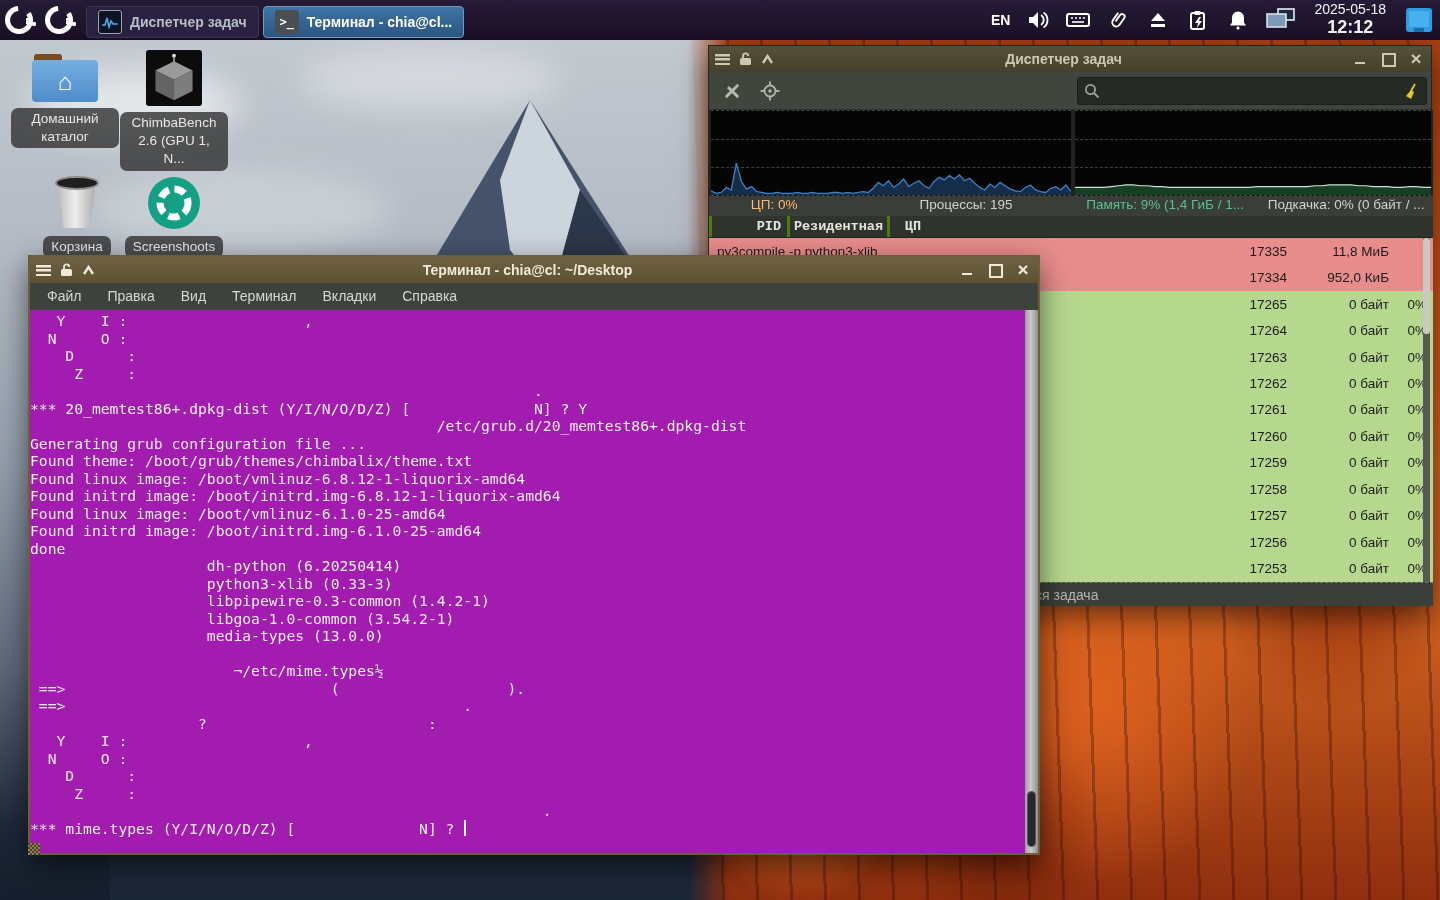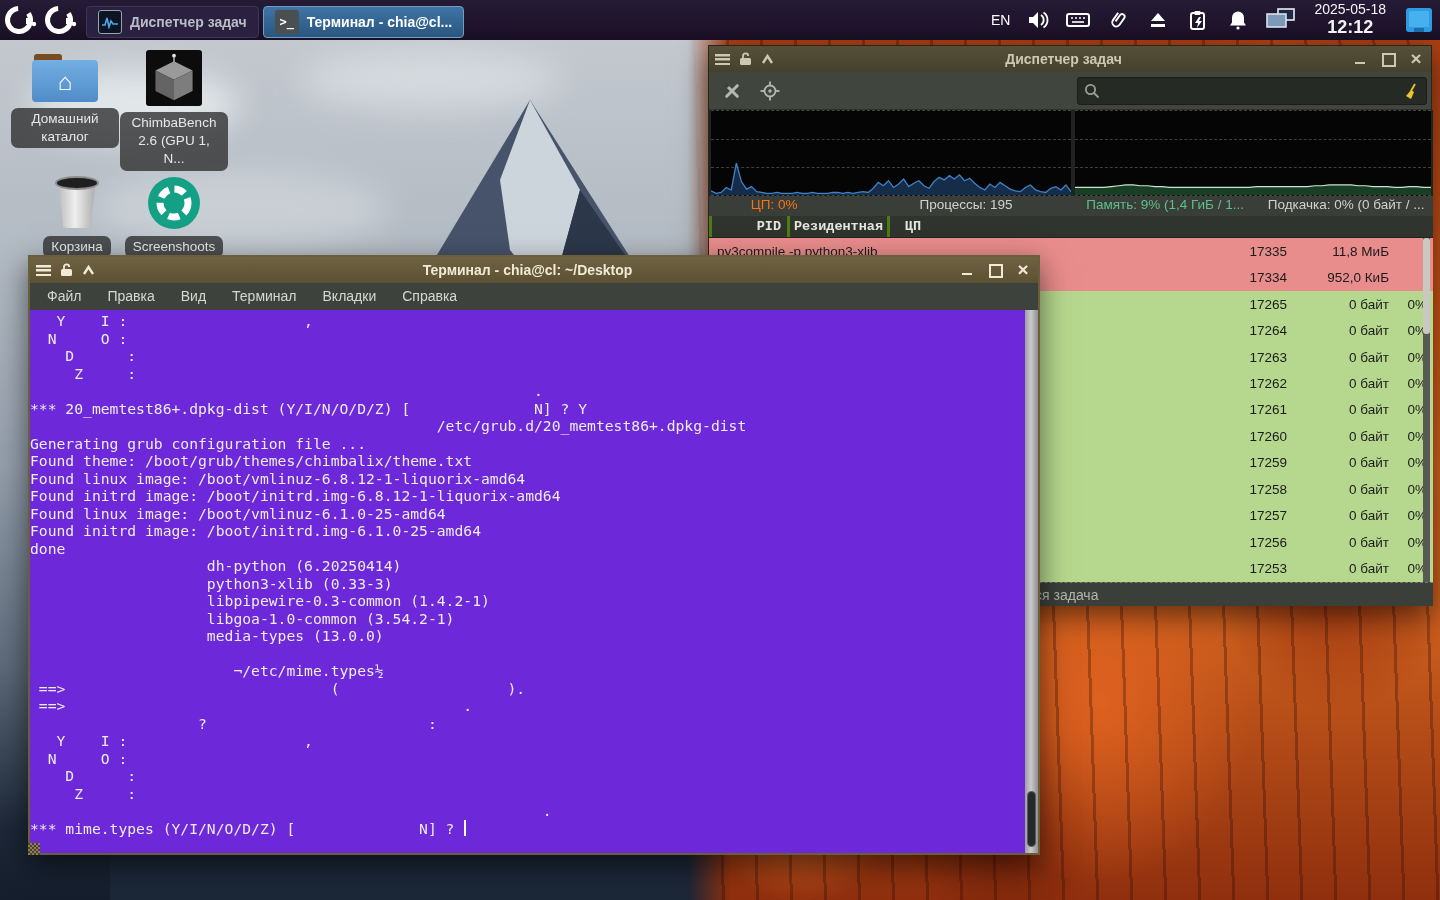--- a/index.html
+++ b/index.html
@@ -35,21 +35,21 @@
   .tb-btn { height:32px; margin:4px 2px 0 2px; margin-top:4px; border-radius:4px;
     display:flex; align-items:center; gap:8px; padding:0 11px;
     background:#2a2140; border:1px solid #3e3458; color:#b9bdc6; font-size:14px; font-weight:bold; }
   .tb-btn.active { background:linear-gradient(180deg,#3e74a6,#2a567f); border:1px solid #6f9cc0; color:#fff; }
   .tb-appicon { width:24px; height:24px; border-radius:3px; display:flex; align-items:center; justify-content:center; }
   .tb-appicon.tm { background:#0d1524; border:1px solid #9aa2ad; }
   .tb-appicon.term { background:#4a4f52; color:#fff; font-family:"DejaVu Sans Mono",monospace;
     font-size:12px; font-weight:bold; }
   #tray { margin-left:auto; height:40px; display:flex; align-items:center; gap:16px; padding-right:6px; }
   .tray-ico { display:flex; align-items:center; justify-content:center; width:24px; height:24px; }
-  #tray-lang { color:#fff; font-weight:normal; font-size:14px; }
+  #tray-lang { color:#fff; font-weight:bold; font-size:14px; }
   #tray-clock { text-align:center; color:#f2f2f6; line-height:1.1; margin:0 2px; }
   #tray-clock .d { font-size:14px; }
   #tray-clock .t { font-size:18px; font-weight:bold; }
 
   
   .dicon { position:absolute; width:110px; display:flex; flex-direction:column; align-items:center; z-index:5; }
   .dicon .lbl { margin-top:6px; background:rgba(45,45,45,.78); color:#e7e7e7; font-size:13.5px;
     padding:2px 8px; border-radius:7px; text-align:center; line-height:1.35; max-width:108px; }
   .folder { position:relative; width:66px; height:48px; }
   .folder .tab { position:absolute; left:2px; top:0; width:28px; height:10px; background:#7a4a20; border-radius:3px 3px 0 0; }
@@ -92,21 +92,21 @@
   #tm-graphs { position:absolute; left:0; top:64px; width:724px; height:86px; background:#20231f; }
   .gpanel { position:absolute; top:0; height:86px; background:#050505;
     border-top:1px dashed #454545; border-bottom:1px dashed #454545; }
   .gp-left { left:2px; width:360px; }
   .gp-right { left:366px; width:356px; }
   .gline { position:absolute; left:0; width:100%; border-top:1px dashed #3f3f3f; }
   .gpanel svg { position:absolute; inset:0; width:100%; height:100%; }
   #tm-stats { position:absolute; left:0; top:150px; width:724px; height:20px; background:#3a3e38;
     font-size:13.5px; }
   #tm-stats span { position:absolute; top:1px; transform:translateX(-50%); white-space:nowrap; }
-  .st-cpu { left:9%; color:#f97316; }
+  .st-cpu { left:9%; color:#fdba74; }
   .st-proc { left:35.5%; color:#d2d2ca; }
   .st-mem { left:63%; color:#5cc08a; }
   .st-swap { left:88%; color:#d2d2ca; }
   #tm-header { position:absolute; left:0; top:170px; width:724px; height:22px; background:#30342e;
     border-bottom:1px solid #20231e; display:flex; align-items:center; color:#e6e6de;
     font-weight:bold; font-size:13.5px; }
   .c-task { flex:1; padding-left:8px; overflow:hidden; white-space:nowrap; }
   .c-pid { width:78px; text-align:right; padding-right:6px; }
   .c-mem { width:100px; text-align:right; padding-right:4px; }
   .c-cpu { width:40px; text-align:right; padding-right:6px; }
@@ -124,21 +124,21 @@
   .leg-dot { width:13px; height:13px; border-radius:50%; flex:none; }
   .dot-yellow { background:#f2e060; }
   .dot-red { background:#e08585; }
 
   
   #terminal { left:28px; top:255px; width:1012px; height:600px; z-index:20;
     border:2px solid #6b5e3a; background:#000; }
   #term-titlebar { background:linear-gradient(180deg,#6f6241,#5d5133); color:#f0ead6; }
   #term-menubar { height:27px; background:#3d423d; display:flex; align-items:center; padding-left:4px; }
   .menu-item { color:#d6d8d2; font-size:14px; padding:0 13px; line-height:27px; }
-  #term-console { position:absolute; left:0; top:53px; width:1008px; height:543px; background:#6d28d9; overflow:hidden; }
+  #term-console { position:absolute; left:0; top:53px; width:1008px; height:543px; background:#a21caf; overflow:hidden; }
   #term-pre { position:absolute; left:0; top:2px; color:#ededed; font-family:"DejaVu Sans Mono",monospace;
     font-size:14.7px; line-height:17.5px; white-space:pre; }
   #term-cursor { position:absolute; left:434px; top:510px; width:2px; height:16px; background:#fff; }
   #term-scroll { position:absolute; right:0; top:53px; width:13px; height:543px;
     background:linear-gradient(90deg,#9d9d9d,#cacaca 45%,#8f8f8f); }
   #term-thumb { position:absolute; left:2px; bottom:6px; width:9px; height:56px; background:#24292c;
     border:1px solid #5a5a5a; border-radius:5px; }
   #term-grip { position:absolute; left:-2px; bottom:-2px; width:12px; height:12px;
     background:repeating-conic-gradient(#8d7f52 0 25%, #4c432a 0 50%) 0 0/4px 4px; }
 </style>

